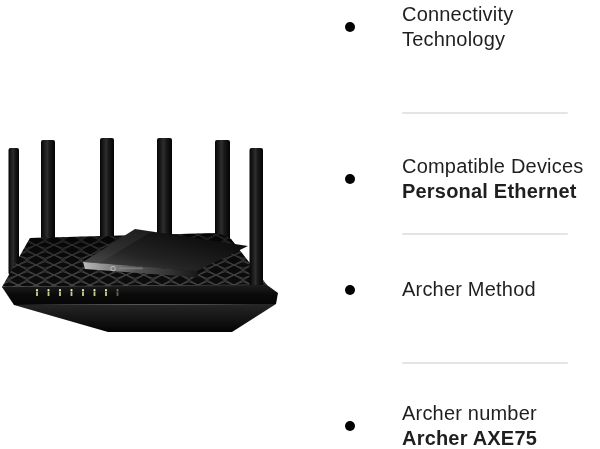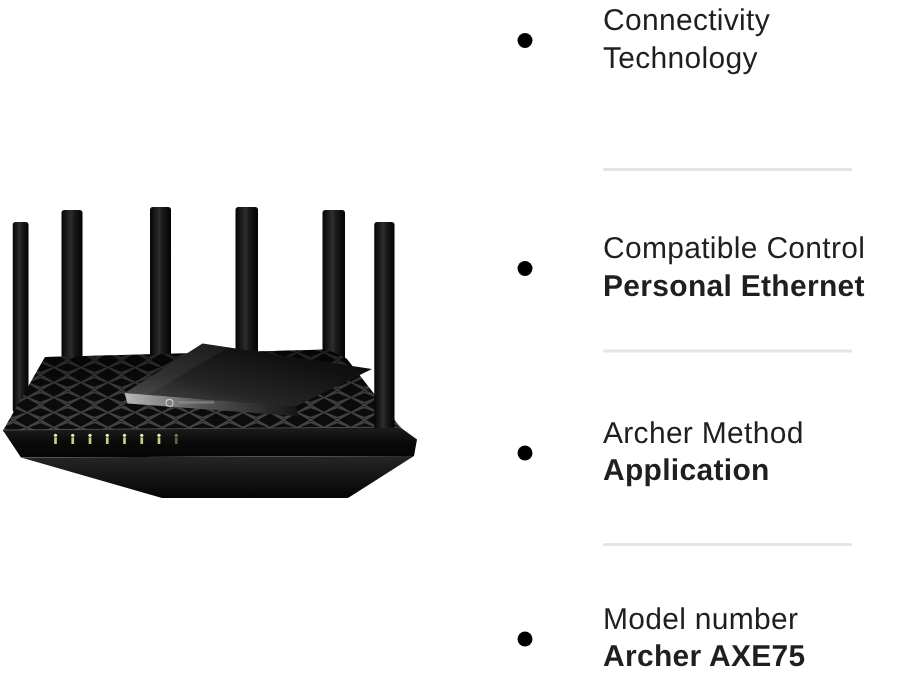--- a/index.html
+++ b/index.html
@@ -155,39 +155,38 @@
       <div class="spec-text">
         <div class="spec-label">Connectivity Technology</div>
       </div>
     </div>
 
     <div class="divider d1"></div>
 
     <div class="spec-item i2">
       <span class="bullet"></span>
       <div class="spec-text">
-        <div class="spec-label">Compatible Control</div>
+        <div class="spec-label">Compatible Devices</div>
         <div class="spec-value">Personal Ethernet</div>
       </div>
     </div>
 
     <div class="divider d2"></div>
 
     <div class="spec-item i3">
       <span class="bullet"></span>
       <div class="spec-text">
         <div class="spec-label">Archer Method</div>
-        <div class="spec-value">Application</div>
       </div>
     </div>
 
     <div class="divider d3"></div>
 
     <div class="spec-item i4">
       <span class="bullet"></span>
       <div class="spec-text">
-        <div class="spec-label">Model number</div>
+        <div class="spec-label">Archer number</div>
         <div class="spec-value">Archer AXE75</div>
       </div>
     </div>
 
   </div>
 </div>
 
 </body></html>

